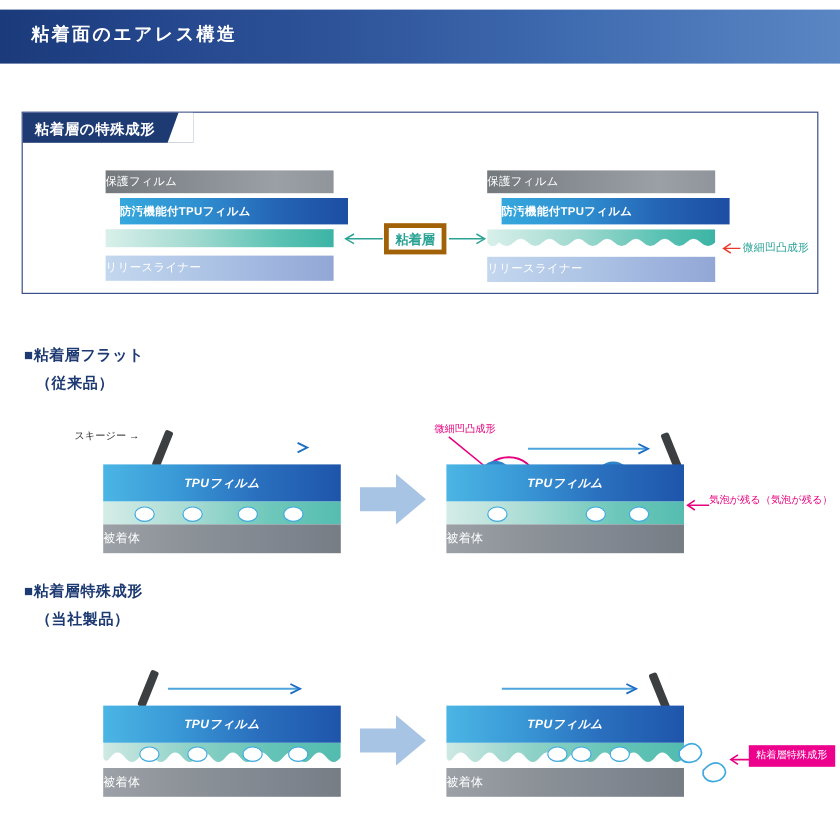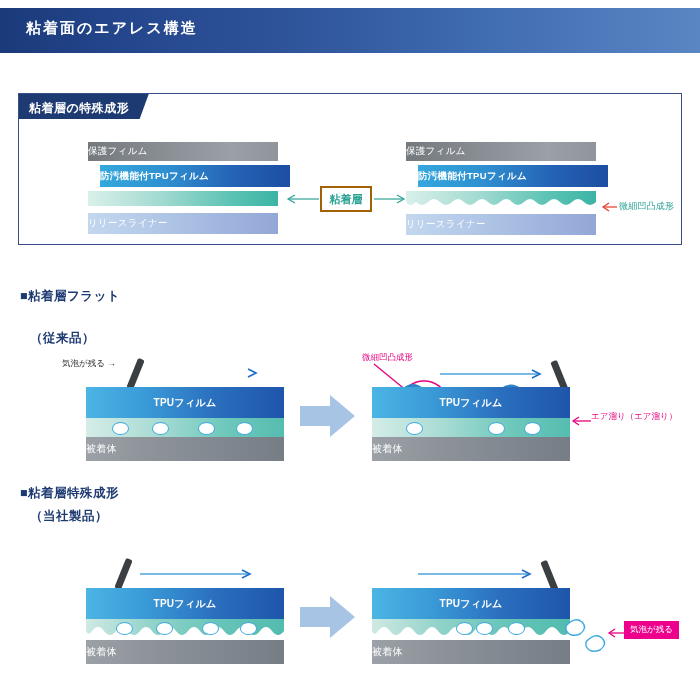--- a/index.html
+++ b/index.html
@@ -52,39 +52,39 @@
   .gap{height:4px;background:#ffffff;}
   .gap-lg{height:7px;background:#ffffff;}
 
   
   .adh-wrap{position:relative;width:190px;height:22px;}
   .adh-wrap svg{display:block;}
 
   
   #callout{
     left:320px;top:186px;width:52px;height:26px;
-    border:2px solid #a16207;background:#ffffff;box-sizing:border-box;
+    border:4px solid #a16207;background:#ffffff;box-sizing:border-box;
     display:flex;align-items:center;justify-content:center;
   }
   #callout span{color:#2aa294;font-size:11px;font-weight:bold;white-space:nowrap;}
   .teal-arrow{stroke:#2aa294;fill:none;}
 
   #micro-label{
     left:619px;top:200px;color:#2aa294;font-size:9px;white-space:nowrap;letter-spacing:.2px;
   }
 
   
   .sec-head{color:#1e3a72;font-size:12.5px;font-weight:bold;white-space:nowrap;letter-spacing:.5px;font-family:Liberation Serif, serif;}
   .sec-sub{color:#1e3a72;font-size:12.5px;font-weight:bold;white-space:nowrap;letter-spacing:.5px;}
   .dg-body{position:absolute;}
   .dg-tpu{
     position:absolute;width:100%;height:31px;
     background:linear-gradient(90deg,#4bb5e4 0%,#3a9ad7 30%,#2a6fbe 65%,#1e55ab 100%);
     display:flex;align-items:center;justify-content:center;
-    color:#ffffff;font-size:10px;font-weight:bold;letter-spacing:.3px;
+    color:#ffffff;font-size:10px;font-weight:bold;letter-spacing:.3px;font-style:italic;
   }
   .dg-adh{
     position:absolute;width:100%;height:19px;
     background:linear-gradient(90deg,#d5ece7 0%,#a9dcd4 35%,#6ec8bb 70%,#55bdb0 100%);
   }
   .dg-sub{
     position:absolute;width:100%;height:24px;
     background:linear-gradient(90deg,#9ba1a6 0%,#8e9499 30%,#808790 70%,#767d85 100%);
     display:flex;align-items:center;justify-content:flex-start;
     color:#ffffff;font-size:10px;letter-spacing:.3px;
@@ -177,23 +177,23 @@
   <polyline points="23,3 30,7 23,11" class="teal-arrow" stroke-width="1.2"></polyline>
 </svg>
 
 <svg class="abs" style="left:600px;top:202px;" width="18" height="10">
   <line x1="17" y1="5" x2="4" y2="5" stroke="#e8382b" stroke-width="1.2"></line>
   <polyline points="9,1 3,5 9,9" stroke="#e8382b" stroke-width="1.2" fill="none"></polyline>
 </svg>
 <div class="abs" id="micro-label">微細凹凸成形</div>
 
 <div class="abs sec-head" style="left:20px;top:288px;">■粘着層フラット</div>
-<div class="abs sec-sub" style="left:30px;top:311px;margin-top:19px;">（従来品）</div>
-
-<div class="abs sk-label" style="left:62px;top:358px;">気泡が残る →</div>
+<div class="abs sec-sub" style="left:30px;top:311px;">（従来品）</div>
+
+<div class="abs sk-label" style="left:62px;top:358px;">スキージー →</div>
 <div class="squeegee sq-left" style="left:132px;top:358px;"></div>
 <svg class="abs" style="left:152px;top:367px;" width="110" height="12">
   <defs>
       <linearGradient id="ag1" x1="0" y1="0" x2="1" y2="0">
     <stop offset="0" stop-color="#7fc4ea"></stop>
         <stop offset="1" stop-color="#1e6fc4"></stop>
       </linearGradient>
     </defs>
   <line x1="0" y1="6" x2="102" y2="6" stroke="url(#ag1)" stroke-width="1.6"></line>
   <polyline points="96,2 104,6 96,10" stroke="#1e6fc4" stroke-width="1.6" fill="none"></polyline>
@@ -245,21 +245,21 @@
   <div class="bub" style="left:116px;top:35px;"></div>
   <div class="bub" style="left:152px;top:35px;"></div>
   <div class="dg-sub" style="top:50px;">
     <span>被着体</span>
   </div>
 </div>
 <svg class="abs" style="left:570px;top:416px;" width="22" height="10">
   <line x1="21" y1="5" x2="4" y2="5" stroke="#e6007e" stroke-width="1.3"></line>
   <polyline points="9,1 3,5 9,9" stroke="#e6007e" stroke-width="1.3" fill="none"></polyline>
 </svg>
-<div class="abs magenta-txt" style="left:591px;top:411px;">エア溜り（エア溜り）</div>
+<div class="abs magenta-txt" style="left:591px;top:411px;">気泡が残る（気泡が残る）</div>
 
 <div class="abs sec-head" style="left:20px;top:485px;text-align:center;">■粘着層特殊成形</div>
 <div class="abs sec-sub" style="left:30px;top:508px;">（当社製品）</div>
 
 <div class="squeegee sq-left" style="left:120px;top:558px;"></div>
 <svg class="abs" style="left:140px;top:568px;" width="118" height="12">
   <line x1="0" y1="6" x2="108" y2="6" stroke="#4ea4dd" stroke-width="1.6"></line>
   <polyline points="102,2 110,6 102,10" stroke="#1e6fc4" stroke-width="1.6" fill="none"></polyline>
 </svg>
 <div class="dg-body" style="left:86px;top:588px;width:198px;height:74px;">
@@ -312,13 +312,13 @@
 </div>
 
 <svg class="abs" style="left:562px;top:612px;" width="54" height="46">
   <path d="M4,14 Q13,4 20,10 Q26,16 18,22 Q8,26 4,18 Z" fill="#ffffff" stroke="#3fa9e0" stroke-width="1.4"></path>
   <path d="M24,30 Q33,20 40,26 Q46,32 38,38 Q28,42 24,34 Z" fill="#ffffff" stroke="#3fa9e0" stroke-width="1.4"></path>
 </svg>
 <svg class="abs" style="left:606px;top:628px;" width="20" height="10">
   <line x1="19" y1="5" x2="4" y2="5" stroke="#e6007e" stroke-width="1.3"></line>
   <polyline points="9,1 3,5 9,9" stroke="#e6007e" stroke-width="1.3" fill="none"></polyline>
 </svg>
-<div class="magenta-badge" style="left:624px;top:621px;">気泡が残る</div>
+<div class="magenta-badge" style="left:624px;top:621px;">粘着層特殊成形</div>
 
 </body></html>

